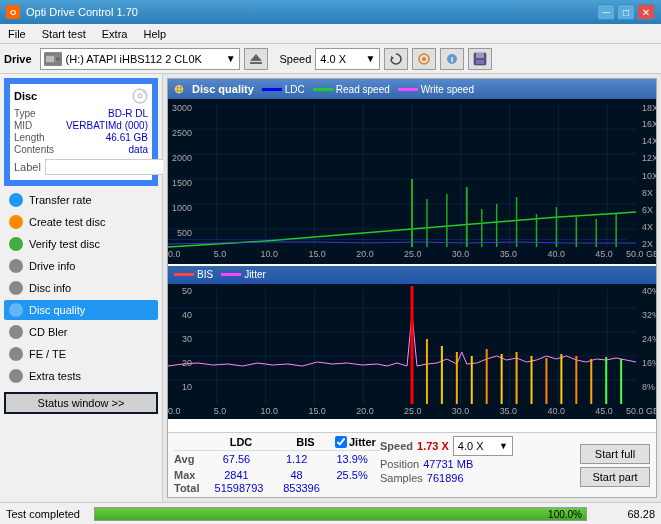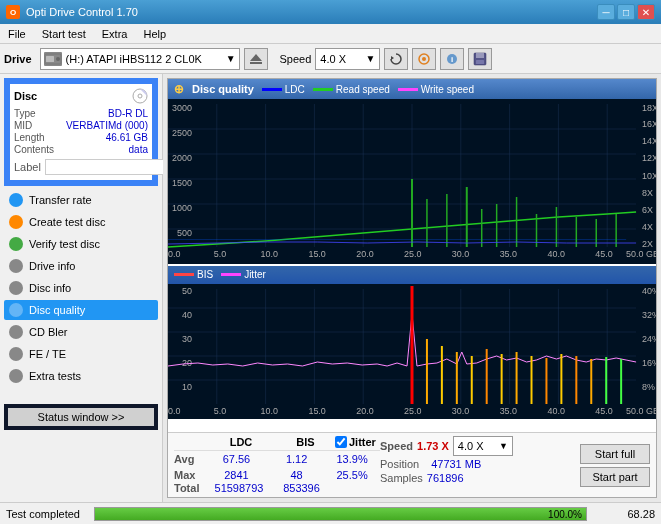--- a/index.html
+++ b/index.html
@@ -204,25 +204,25 @@
     }
     .nav-icon.blue { background: #2196F3; }
     .nav-icon.orange { background: #ff8800; }
     .nav-icon.green { background: #44aa44; }
     .nav-icon.gray { background: #888; }
     .nav-btn.active .nav-icon { background: rgba(255,255,255,0.3); }
 
     
     .status-btn {
       background: #d0d0d0;
-      border: 4px solid #0f172a;
+      border: 2px solid #0f172a;
       padding: 3px 18px;
       font-size: 11px;
       cursor: pointer;
-      margin-top: 16px;
+      margin-top: 4px;
       text-align: center;
     }
 
     
     .content-area {
       flex: 1;
       background: #e8e8e8;
       display: flex;
       flex-direction: column;
       padding: 4px;
@@ -699,21 +699,21 @@
 
           <div style="display:flex;align-items:center;gap:4px;">
             <span style="font-size:11px;font-weight:bold;color:#555;">Speed</span>
             <span style="font-size:11px;color:#cc0000;font-weight:bold;">1.73 X</span>
             <div style="background:white;border:1px solid #999;display:flex;align-items:center;padding:1px 4px;height:20px;width:60px;">
               <span style="font-size:11px;flex:1;">4.0 X</span>
               <span style="font-size:9px;">▼</span>
             </div>
           </div>
 
-          <div style="display:flex;align-items:center;gap:12px;">
+          <div style="display:flex;align-items:center;gap:4px;">
             <span style="font-size:11px;color:#555;">Position</span>
             <span style="font-size:11px;color:#0000cc;">47731 MB</span>
           </div>
 
           <div style="display:flex;align-items:center;gap:4px;">
             <span style="font-size:11px;color:#555;">Samples</span>
             <span style="font-size:11px;color:#0000cc;">761896</span>
           </div>
         </div>
 

